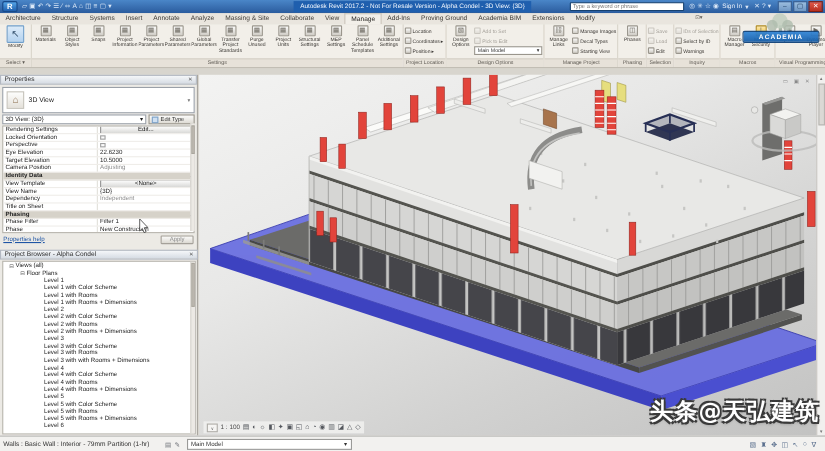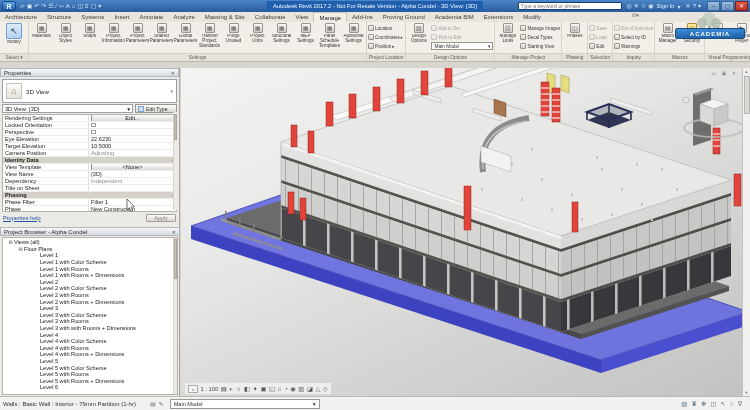--- a/index.html
+++ b/index.html
@@ -889,20 +889,21 @@
           <span class="vcbic">⌂</span>
           <span class="vcbic">◔</span>
           <span class="vcbic">◉</span>
           <span class="vcbic">▥</span>
           <span class="vcbic">◪</span>
           <span class="vcbic">△</span>
           <span class="vcbic">◇</span>
         </span>
   </div>
 
+  <div class="watermark">头条@天弘建筑</div>
 </div>
 
 <div class="statusbar">
   <span class="status-text">Walls : Basic Wall : Interior - 79mm Partition (1-hr)</span>
   <span class="sticons">
 
   <span>▤</span>
         <span>✎</span>
       </span>
   <div class="mainmodel">

